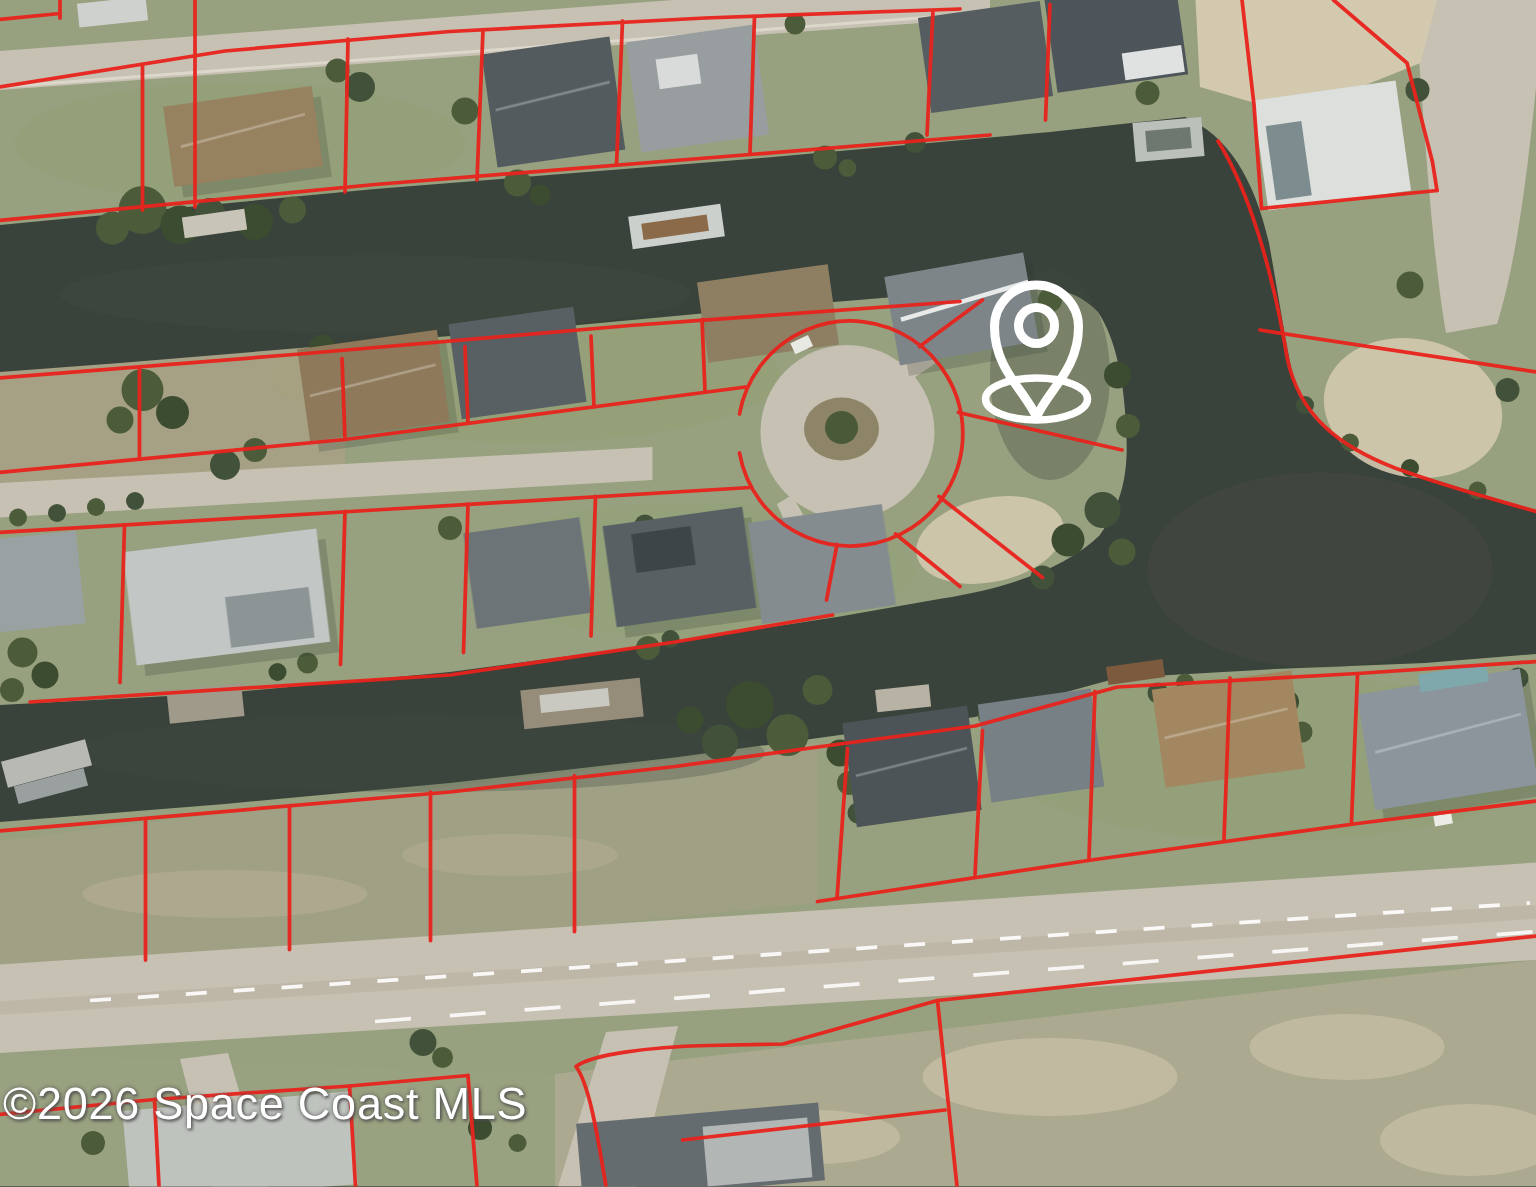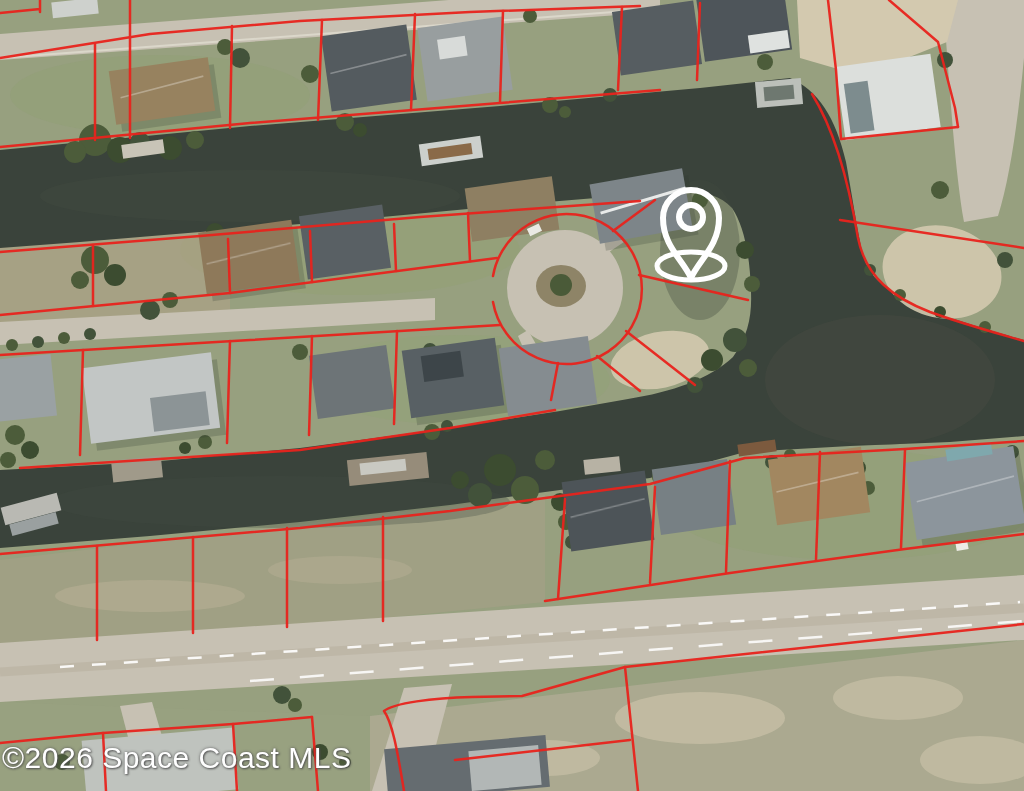--- a/index.html
+++ b/index.html
@@ -1,19 +1,19 @@
 <!DOCTYPE html>
 <html><head>
 <meta charset="utf-8">
 <style>
   html,body{margin:0;padding:0;background:#222;}
   #stage{position:relative;width:1024px;height:791px;overflow:hidden;
          font-family:"Liberation Sans", sans-serif;}
   #stage svg{position:absolute;left:0;top:0;}
-  #watermark{position:absolute;left:2px;top:741px;font-size:30px;font-weight:400;
+  #watermark{position:absolute;left:2px;top:720px;font-size:30px;font-weight:400;
              letter-spacing:.5px;color:#ffffff;
              text-shadow:0 0 3px rgba(90,90,90,.95),1px 1px 2px rgba(70,70,70,.8);
              white-space:nowrap;user-select:none;}
 </style>
 </head>
 <body>
 
 <div id="stage">
 <svg width="1024" height="791" viewBox="0 0 1024 791">
 

